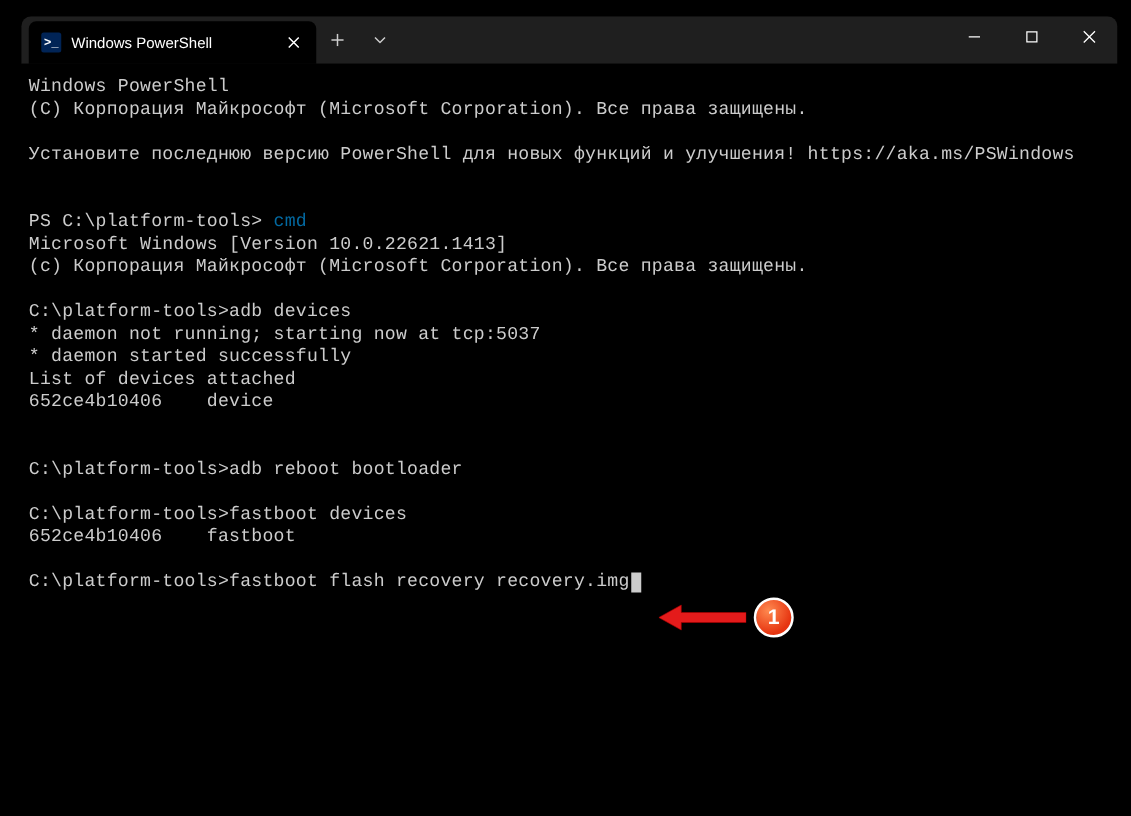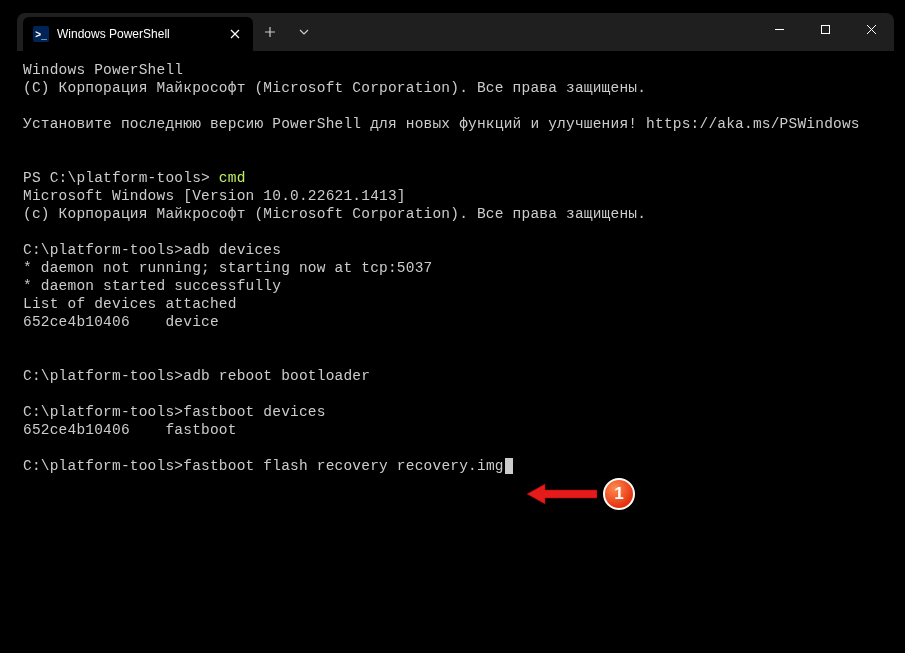--- a/index.html
+++ b/index.html
@@ -113,21 +113,21 @@
     background: #000;
     color: #ccc;
     padding: 10px 6px 6px 6px;
     font-size: 14.5px;
     line-height: 18px;
     white-space: pre;
     letter-spacing: 0.2px;
     position: relative;
   }
   .line { white-space: pre; }
-  .yellow { color: #bef264; }
+  .yellow { color: #0369a1; }
   .cursor {
     display: inline-block;
     width: 8px;
     height: 16px;
     background: #ccc;
     vertical-align: text-bottom;
     margin-left: 1px;
   }
   .annotation {
     position: absolute;

